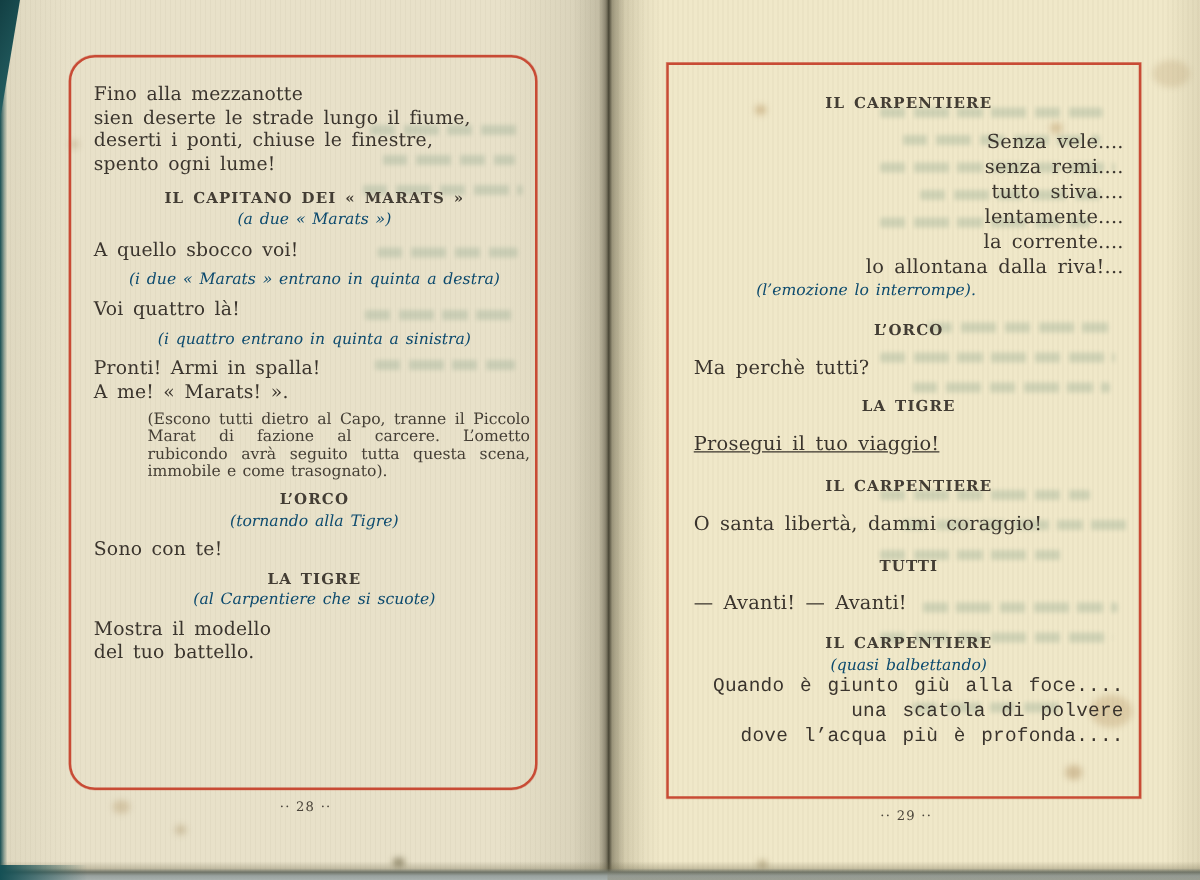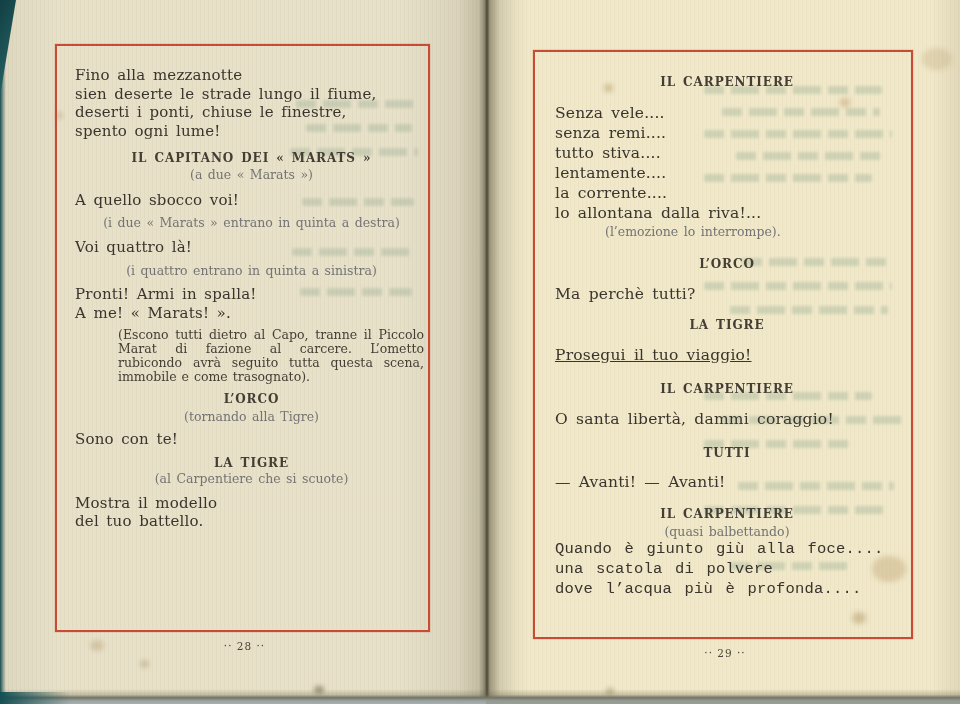--- a/index.html
+++ b/index.html
@@ -33,30 +33,30 @@
     clip-path:polygon(0 0,100% 0,0 100%);}
   .bottom-edge{position:absolute;left:0;bottom:0;width:960px;height:15px;background:
     linear-gradient(180deg,rgba(0,0,0,0) 0%,rgba(106,100,72,.30) 38%,#6f7468 58%,#99a29f 78%,#a7b0ad 100%);}
   .bottom-corner-bl{position:absolute;left:0;bottom:0;width:70px;height:12px;
     background:linear-gradient(90deg,#155055,rgba(21,80,85,0));}
   .bottom-right-page{position:absolute;left:486px;bottom:0;width:474px;height:9px;
     background:linear-gradient(180deg,rgba(0,0,0,0),rgba(130,125,100,.35));}
 
   
   .frame{position:absolute;border:2px solid var(--red);box-shadow:0 0 0 .4px rgba(200,75,53,.35);}
-  .frame.fl{left:55px;top:44px;width:375px;height:588px;padding:20px 0 0 18px;}
+  .frame.fl{left:55px;top:44px;width:375px;height:588px;padding:20px 0 0 18px;border-radius:21px;}
   .frame.fr{left:533px;top:50px;width:380px;height:589px;padding:24px 12px 0 20px;}
 
   
   .dialogue{font-size:15px;line-height:18.5px;word-spacing:2.5px;letter-spacing:.2px;color:var(--ink);}
   .fr .dialogue{font-size:15.5px;line-height:19px;word-spacing:3px;}
   .verse .dialogue{line-height:18.5px;}
-  .vlines .dialogue{line-height:20px;}
+  .vlines .dialogue{line-height:20px;text-align:right;}
   .speaker{font-size:12px;font-weight:bold;letter-spacing:.9px;text-align:center;line-height:13px;word-spacing:2px;color:#433d34;}
-  .direction{font-size:12.5px;line-height:14px;text-align:center;word-spacing:1.5px;color:#737373;}
+  .direction{font-size:12.5px;line-height:14px;text-align:center;word-spacing:1.5px;color:#0c4a6e;font-style:italic;}
   .direction-block{font-size:12.5px;line-height:14px;text-align:justify;word-spacing:1px;color:#443e35;margin-left:43px;margin-right:4px;}
   .direction.left-set{text-align:left;margin-left:50px;}
   .page-num{position:absolute;font-size:10.5px;letter-spacing:1px;text-align:center;color:#4a443a;}
   .pn-l{left:55px;top:640px;width:379px;}
   .pn-r{left:533px;top:632px;width:384px;margin-top:15px;}
 
   
   .fl .m-h1{margin-top:12px;}  .fl .m-d1{margin-top:3px;}
   .fl .m-a1{margin-top:9px;}   .fl .m-d2{margin-top:6px;}
   .fl .m-a2{margin-top:8px;}   .fl .m-d3{margin-top:8px;}

